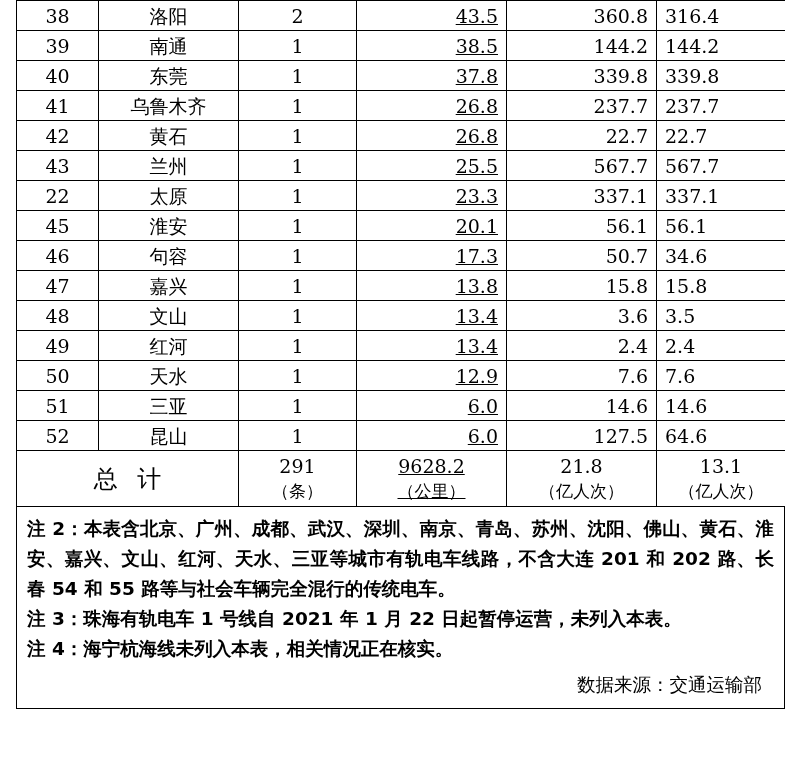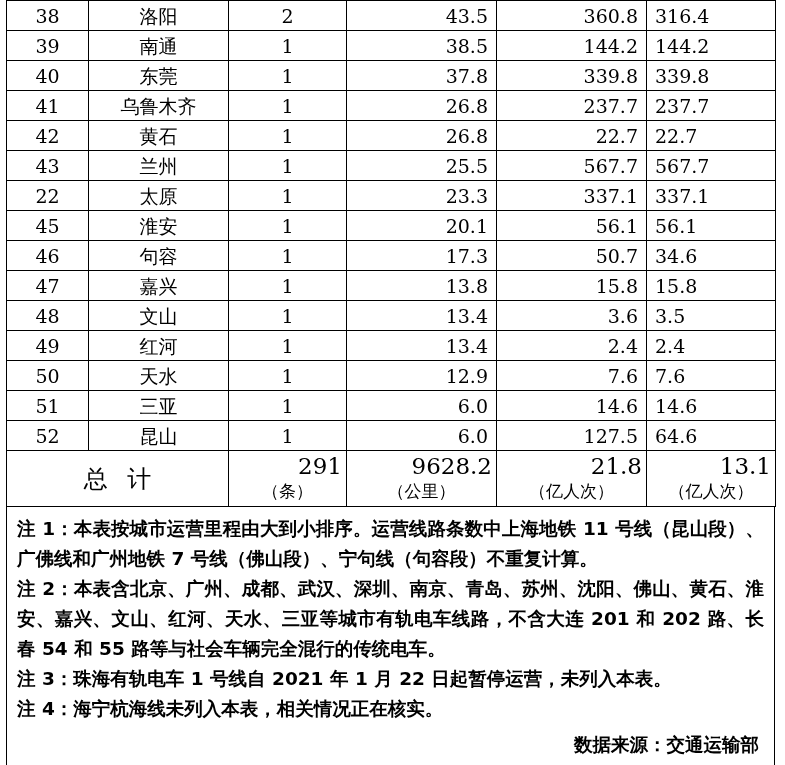--- a/index.html
+++ b/index.html
@@ -12,42 +12,42 @@
     height: 765px;
     font-family: "DejaVu Serif", "Liberation Serif", serif;
     color: #000000;
     overflow: hidden;
   }
   .page {
     position: relative;
     width: 729px;
     height: 765px;
     box-sizing: border-box;
-    padding: 0 6px;
+    padding: 0 16px;
   }
   table.data {
     width: 769px;
     border-collapse: collapse;
     table-layout: fixed;
     margin: 0;
   }
   table.data td {
     border: 1px solid #000000;
     height: 30px;
     line-height: 28px;
     font-size: 19px;
     padding: 0 8px;
     box-sizing: border-box;
     white-space: nowrap;
     overflow: hidden;
   }
   td.c-rank { width: 82px; text-align: center; }
   td.c-city { width: 140px; text-align: center; font-family: "DejaVu Sans", "Liberation Sans", sans-serif; font-size: 19px;}
   td.c-lines { width: 118px; text-align: center; }
-  td.c-km { width: 150px; text-align: right; padding-right: 12px; }
+  td.c-km { width: 150px; text-align: right; padding-right: 12px; text-decoration: underline; }
   td.c-p1 { width: 150px; text-align: right; padding-right: 12px; }
   td.c-p2 { width: 129px; text-align: left; padding-right: 12px; }
 
   
   tr.total-row td {
     height: 56px;
     vertical-align: middle;
   }
   tr.total-row td.c-rank {
     text-align: center;
@@ -55,22 +55,22 @@
   .total-label {
     font-family: "DejaVu Sans", "Liberation Sans", sans-serif;
     font-size: 24px;
     letter-spacing: 6px;
     display: block;
     text-align: center;
     padding-left: 6px;
   }
   .tot-main {
     display: block;
-    text-align: right;
-    font-size: 23px;
+    text-align: center;
+    font-size: 19px;
     line-height: 25px;
   }
   .tot-unit {
     display: block;
     text-align: center;
     font-family: "DejaVu Sans", "Liberation Sans", sans-serif;
     font-size: 17px;
     line-height: 24px;
   }
   tr.total-row td.c-lines,
@@ -93,25 +93,25 @@
     font-family: "DejaVu Sans", "Liberation Sans", sans-serif;
     font-weight: bold;
     font-size: 18.5px;
     line-height: 30px;
     text-align: justify;
     margin: 0;
     letter-spacing: 0px;
   }
   .source {
     font-family: "DejaVu Sans", "Liberation Sans", sans-serif;
-    font-weight: bold;
+    font-weight: normal;
     font-size: 18.5px;
     line-height: 30px;
     text-align: right;
-    margin: 6px 1px 0 0;
+    margin: 6px 8px 0 0;
     padding-right: 4px;
   }
 </style>
 </head>
 <body>
 
 <div class="page">
 
   <table class="data">
     <tbody>
@@ -254,20 +254,19 @@
         </td>
         <td class="c-p2">
           <span class="tot-main">13.1</span>
           <span class="tot-unit">（亿人次）</span>
         </td>
       </tr>
     </tbody>
   </table>
 
   <div class="notes">
-    <p class="note">注 1：本表按城市运营里程由大到小排序。运营线路条数中上海地铁 11 号线（昆山段）、广佛线和广州地铁 7 号线（佛山段）、宁句线（句容段）不重复计算。</p>
     <p class="note">注 2：本表含北京、广州、成都、武汉、深圳、南京、青岛、苏州、沈阳、佛山、黄石、淮安、嘉兴、文山、红河、天水、三亚等城市有轨电车线路，不含大连 201 和 202 路、长春 54 和 55 路等与社会车辆完全混行的传统电车。</p>
     <p class="note">注 3：珠海有轨电车 1 号线自 2021 年 1 月 22 日起暂停运营，未列入本表。</p>
     <p class="note">注 4：海宁杭海线未列入本表，相关情况正在核实。</p>
     <p class="source">数据来源：交通运输部</p>
   </div>
 
 </div>
 
 </body></html>

